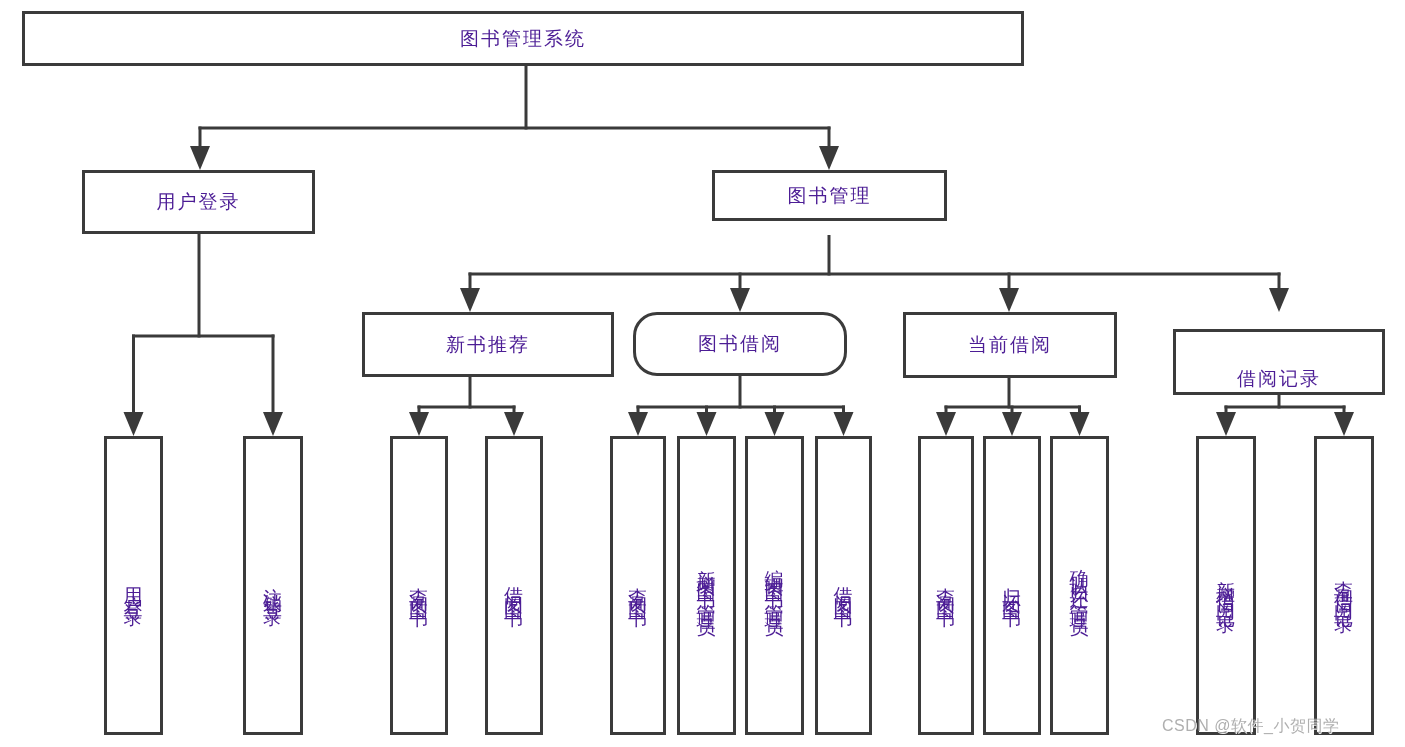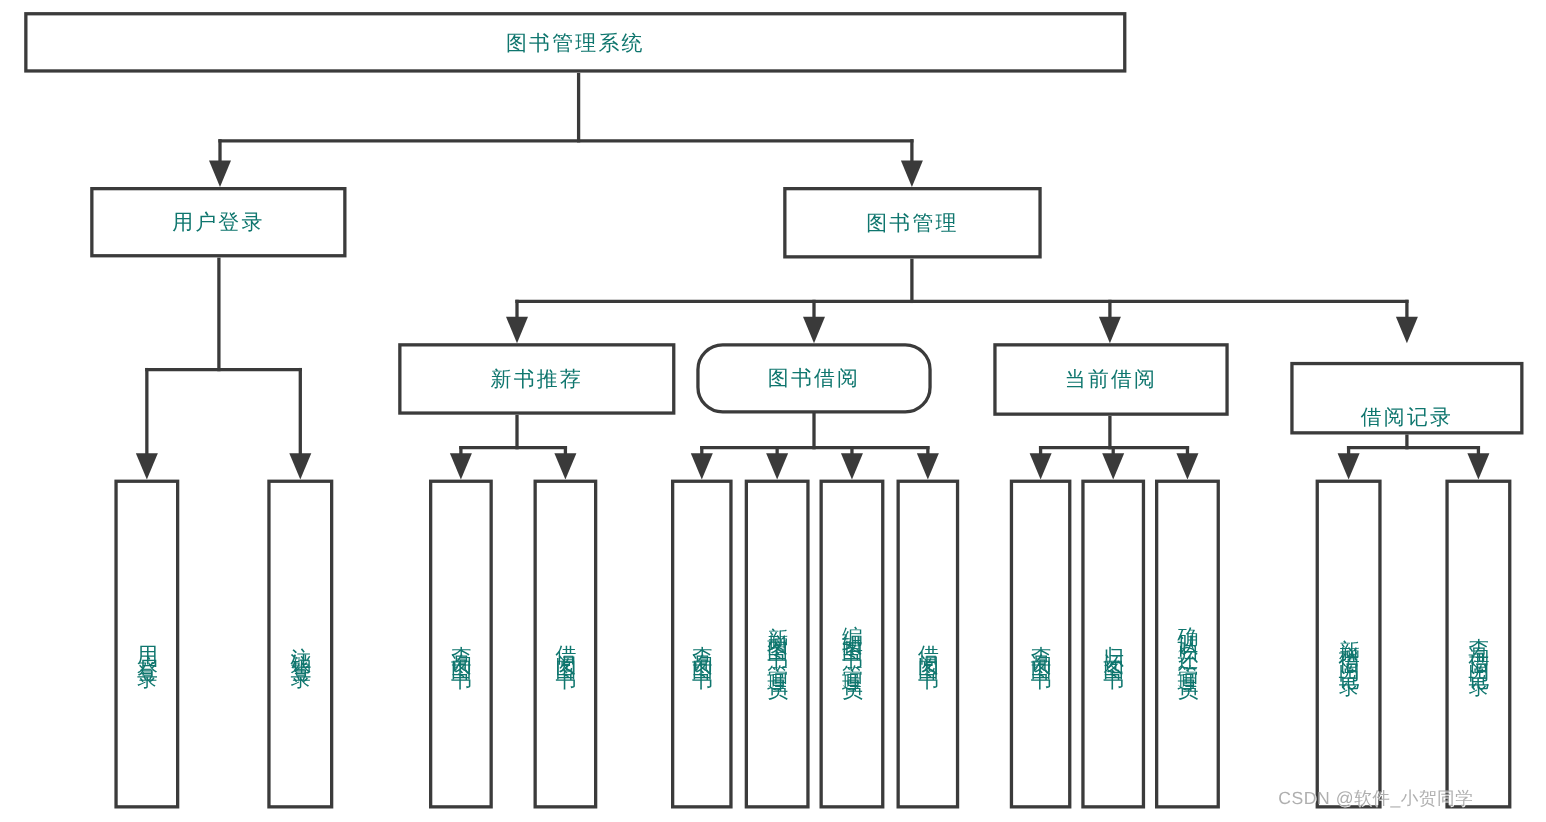--- a/index.html
+++ b/index.html
@@ -17,39 +17,39 @@
     width: 1405px; height: 747px;
   }
   .box {
     position: absolute;
     box-sizing: border-box;
     background: #ffffff;
     border: 3px solid #3b3b3b;
     display: flex;
     align-items: center;
     justify-content: center;
-    color: #0f766e;
+    color: #4c1d95;
   }
   .h .label {
     font-size: 19px;
     letter-spacing: 2px;
     white-space: nowrap;
   }
   .v .label {
     writing-mode: vertical-rl;
     text-orientation: mixed;
     font-size: 19px;
     line-height: 1;
     letter-spacing: 7px;
     white-space: nowrap;
   }
   
   #n-root      { left: 22px;   top: 11px;  width: 1002px; height: 55px; }
   #n-login     { left: 82px;   top: 170px; width: 233px;  height: 64px; }
-  #n-mgmt      { left: 712px;  top: 170px; width: 235px;  height: 65px; }
+  #n-mgmt      { left: 712px;  top: 170px; width: 235px;  height: 51px; }
   #n-newbooks  { left: 362px;  top: 312px; width: 252px;  height: 65px; }
   #n-borrowing { left: 633px;  top: 312px; width: 214px;  height: 64px; border-radius: 24px; }
   #n-current   { left: 903px;  top: 312px; width: 214px;  height: 66px; }
   #n-records   { left: 1173px; top: 329px; width: 212px;  height: 66px; align-items: flex-end; }
   
   .leaf { top: 436px; height: 299px; }
   #l-login1   { left: 104px;  width: 59px; }
   #l-logout   { left: 243px;  width: 60px; }
   #l-nb-query { left: 390px;  width: 58px; }
   #l-nb-brw   { left: 485px;  width: 58px; }

